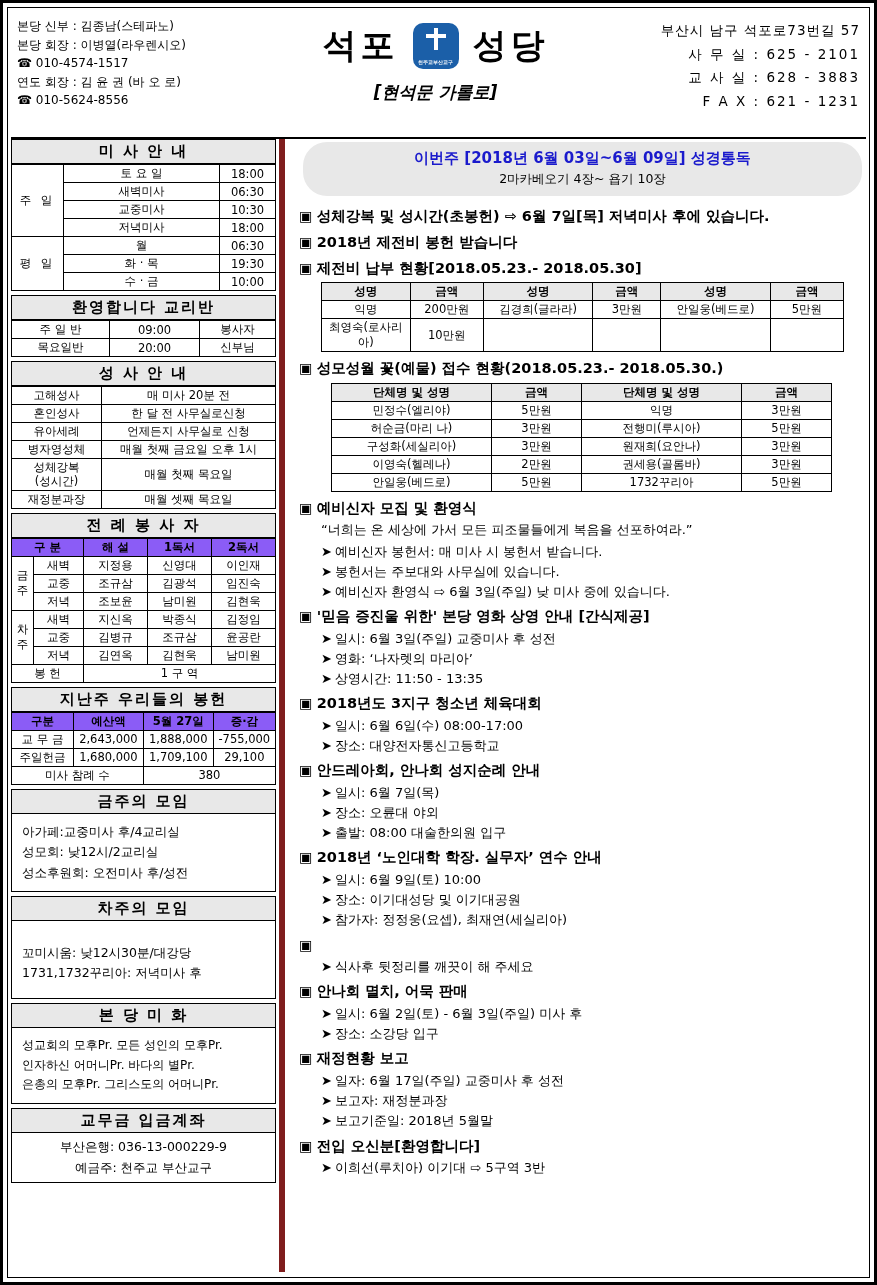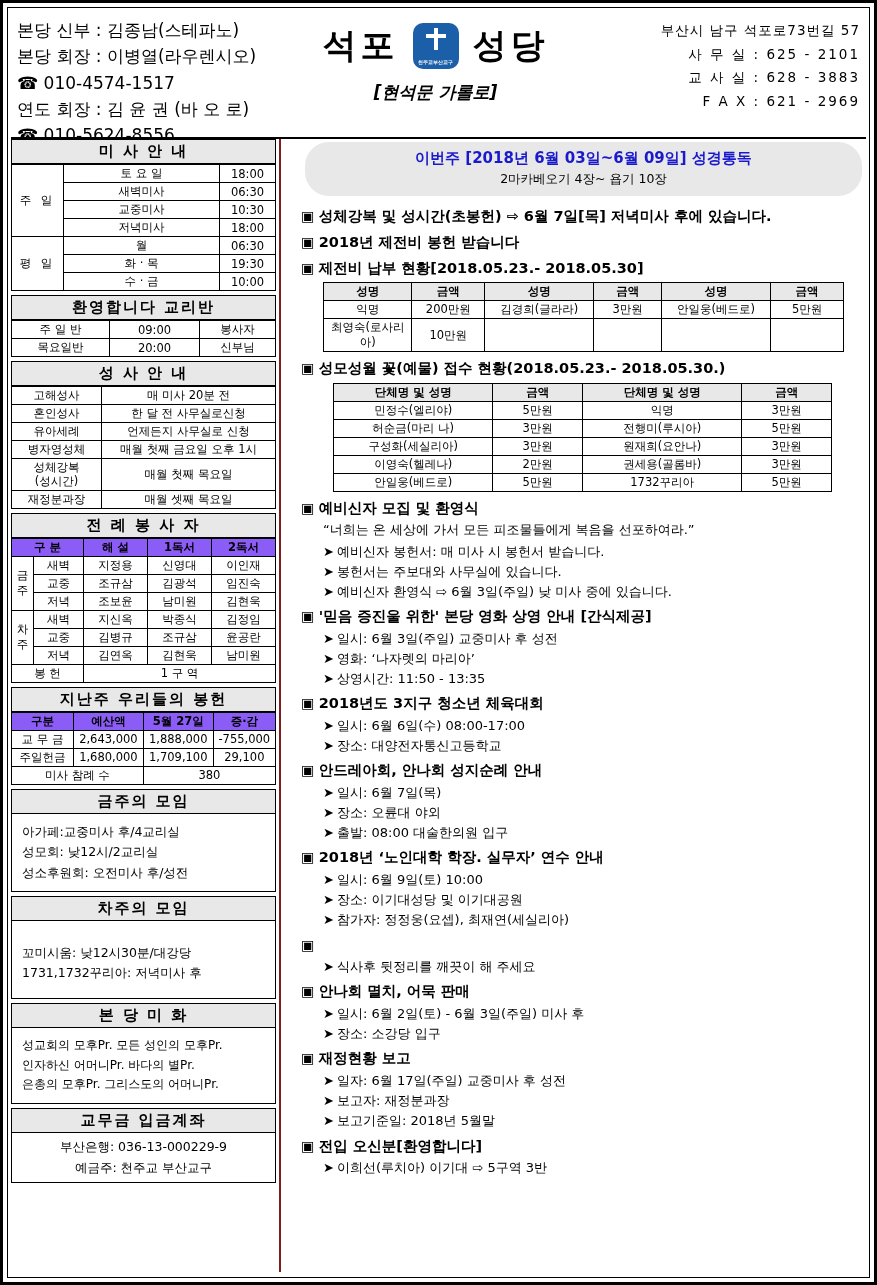--- a/index.html
+++ b/index.html
@@ -19,21 +19,21 @@
   }
   .inner { border:1px solid #000; width:100%; height:100%; padding:3px; }
 
   
   .header {
     display:flex; align-items:stretch;
     border-bottom:2px solid #000;
     padding: 4px 6px 6px 6px;
     height:128px;
   }
-  .hdr-left { width:262px; font-size:17px; line-height:1.55; padding-top:2px; }
+  .hdr-left { width:262px; font-size:12px; line-height:1.55; padding-top:2px; }
   .hdr-left div { white-space:nowrap; }
   .hdr-center { flex:1; text-align:center; padding-top:8px; }
   .church-name {
     font-size:34px; font-weight:bold; letter-spacing:4px;
     display:flex; align-items:center; justify-content:center; gap:14px;
   }
   .logo {
     width:46px; height:46px; border-radius:10px; background:#1b5fa8;
     position:relative; display:inline-block;
   }
@@ -41,21 +41,21 @@
   .logo .cross-h { position:absolute; left:13px; top:11px; width:20px; height:4px; background:#fff; }
   .logo .txt { position:absolute; bottom:4px; left:0; width:100%; text-align:center; color:#fff; font-size:5px; letter-spacing:0; }
   .sub-name { font-size:17px; font-weight:bold; margin-top:12px;font-style:italic; }
   .hdr-right { width:268px; font-size:13.5px; line-height:1.75; text-align:right; padding-top:4px; }
   .hdr-right .addr { letter-spacing:1px; }
   .hdr-right .row { letter-spacing:2px; }
 
   
   .body { display:flex; height: calc(100% - 130px); }
   .col-left { width:268px; padding-right:3px; }
-  .col-right { flex:1; padding-left:20px; border-left:2px solid #7f1d1d; }
+  .col-right { flex:1; padding-left:14px; border-left:6px solid #7f1d1d; }
 
   
   .sec-title {
     background:#e8e8e8; border:1px solid #000; text-align:center;
     font-weight:bold; font-size:15px; padding:2px 0; margin-top:4px;
     letter-spacing:2px;
   }
   .sec-title:first-child { margin-top:0; }
 
   table.g { width:100%; border-collapse:collapse; }
@@ -120,21 +120,21 @@
         </span>
         <span>성당</span>
       </div>
       <div class="sub-name">[현석문 가롤로]</div>
     </div>
 
     <div class="hdr-right">
       <div class="addr">부산시 남구 석포로73번길 57</div>
       <div class="row">사 무 실 :   625 - 2101</div>
       <div class="row">교 사 실 :   628 - 3883</div>
-      <div class="row">F A X :   621 - 2969</div>
+      <div class="row">F A X :   621 - 1231</div>
     </div>
   </div>
 
   <div class="body">
 
     <div class="col-left">
 
       <div class="sec-title">미 사 안 내</div>
       <table class="g">
         <tbody>

